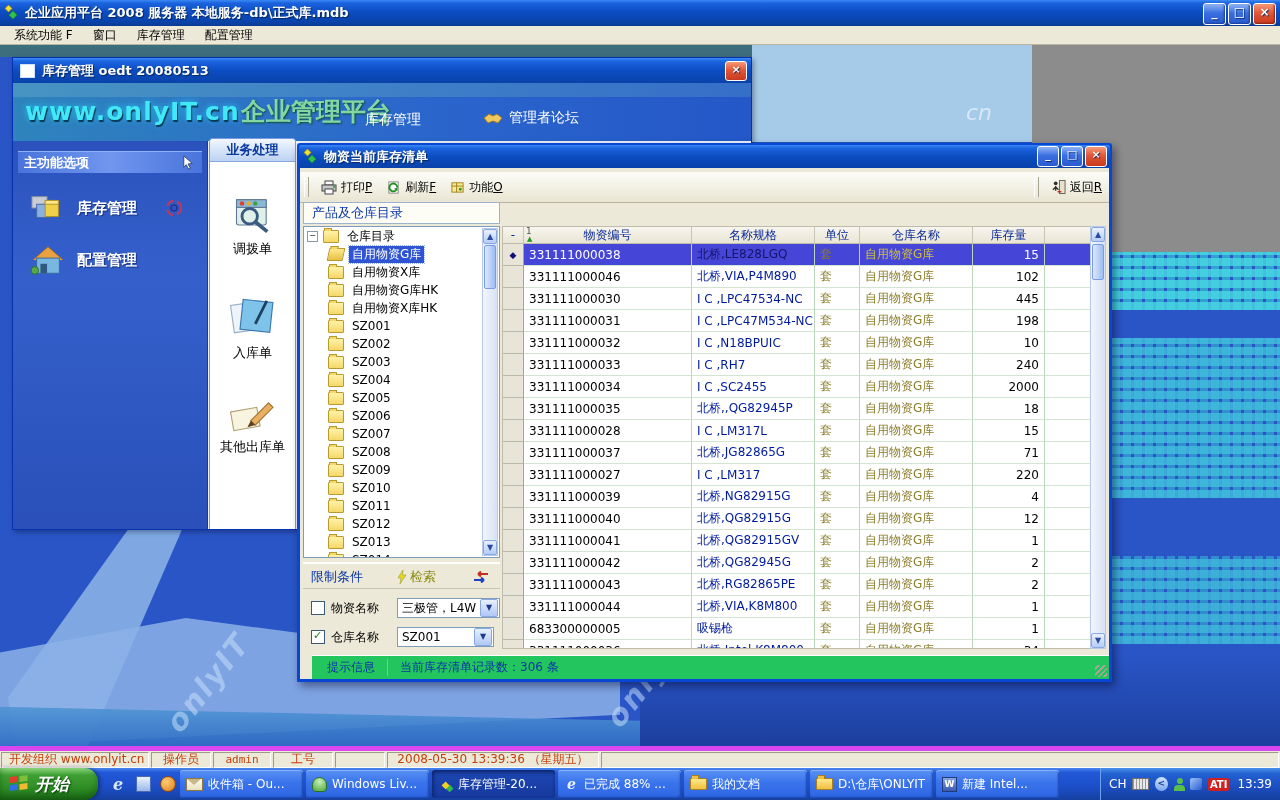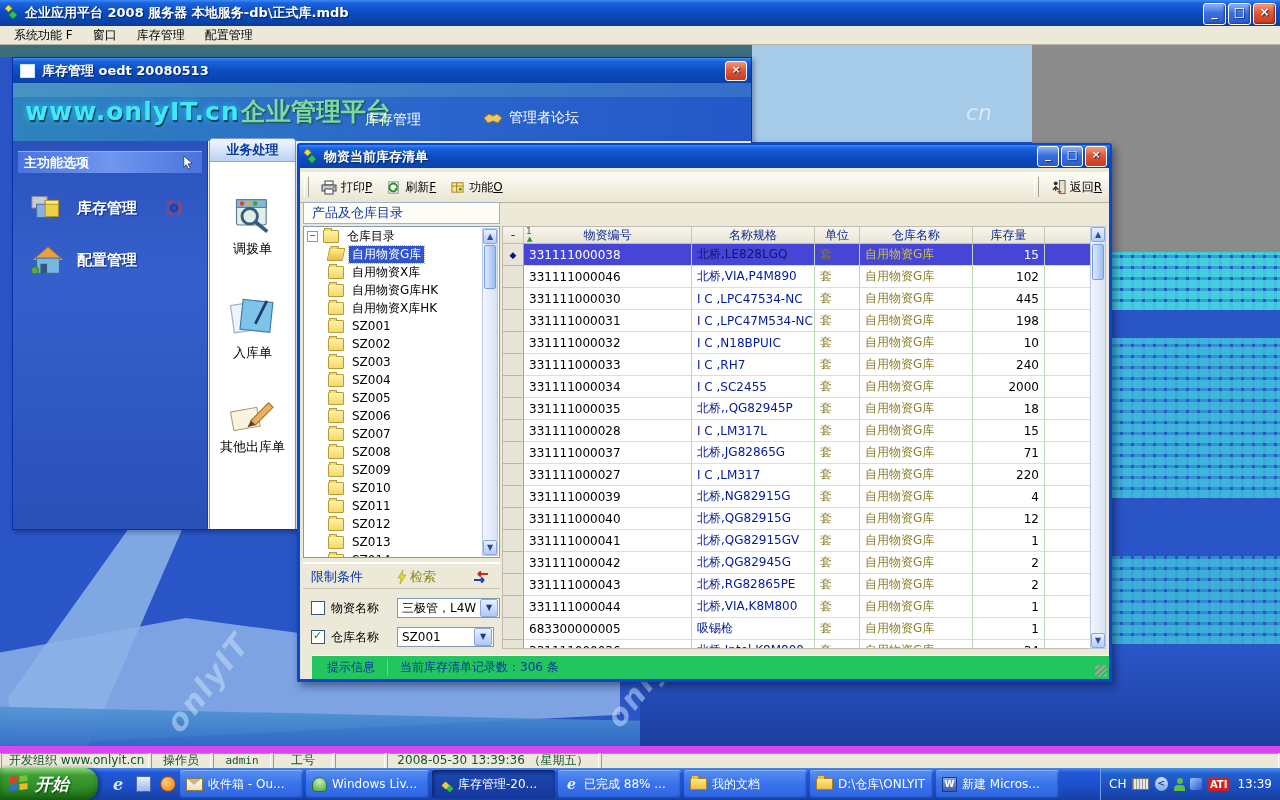--- a/index.html
+++ b/index.html
@@ -182,21 +182,21 @@
   
   .dlg-status{position:absolute;left:12px;right:0;bottom:0;height:23px;background:#22c55e;border-top:1px solid #fff;
     display:flex;align-items:center;font-size:12px;color:#0a36a6;}
   .dseg1{width:72px;text-align:center;border-right:1px solid #b0ac9a;height:17px;line-height:17px;margin-left:3px;}
   .dseg2{flex:1;padding-left:12px;}
   .grip{width:12px;height:12px;margin:6px 2px 0 0;
     background:repeating-linear-gradient(135deg,transparent 0 2px,#a8a494 2px 4px);}
 
   
   .statusbar{position:absolute;left:0;top:746px;width:100%;height:22px;background:#ece9d8;
-    border-top:7px solid #d946ef;display:flex;align-items:center;font-size:12px;color:#14532d;box-sizing:border-box;}
+    border-top:5px solid #d946ef;display:flex;align-items:center;font-size:12px;color:#c2410c;box-sizing:border-box;}
   .seg{height:16px;margin:0 1px;border:1px solid;border-color:#9c9a8a #fff #fff #9c9a8a;
     display:flex;align-items:center;padding:0 7px;box-sizing:border-box;white-space:nowrap;overflow:hidden;}
   .s1{width:148px;} .s2{width:60px;justify-content:center;} .s3{width:58px;justify-content:center;font-family:"DejaVu Sans Mono",monospace;font-size:11px;}
   .s4{width:60px;justify-content:center;} .s5{width:50px;} .s6{width:212px;justify-content:center;} .s7{flex:1;}
 
   
   .taskbar{position:absolute;left:0;top:768px;width:100%;height:32px;
     background:linear-gradient(180deg,#4a86f0 0%,#2258d8 14%,#1c4ec8 60%,#16409f 100%);border-radius:8px;}
   .start{position:absolute;left:0;top:0;width:98px;height:32px;border-radius:0 14px 14px 0;
     background:linear-gradient(180deg,#8fd97f 0%,#3f9f34 22%,#2f8f26 60%,#1f7018 100%);
@@ -797,21 +797,21 @@
         <div class="task ic-folder">
     <span class="ticon"></span>
     <span class="tlab">我的文档</span>
   </div>
         <div class="task ic-folder">
     <span class="ticon"></span>
     <span class="tlab">D:\仓库\ONLYIT</span>
   </div>
         <div class="task ic-word">
     <span class="ticon"></span>
-    <span class="tlab">新建 Micros...</span>
+    <span class="tlab">新建 Intel...</span>
   </div>
       </div>
     <div class="tray">
       <span>CH</span>
       <span class="kb-ico"></span>
       <span class="chev">&lt;</span>
       <span class="person"></span>
       <span class="blue-ico"></span>
       <span class="ati">ATI</span>
       <span class="clock">13:39</span>

